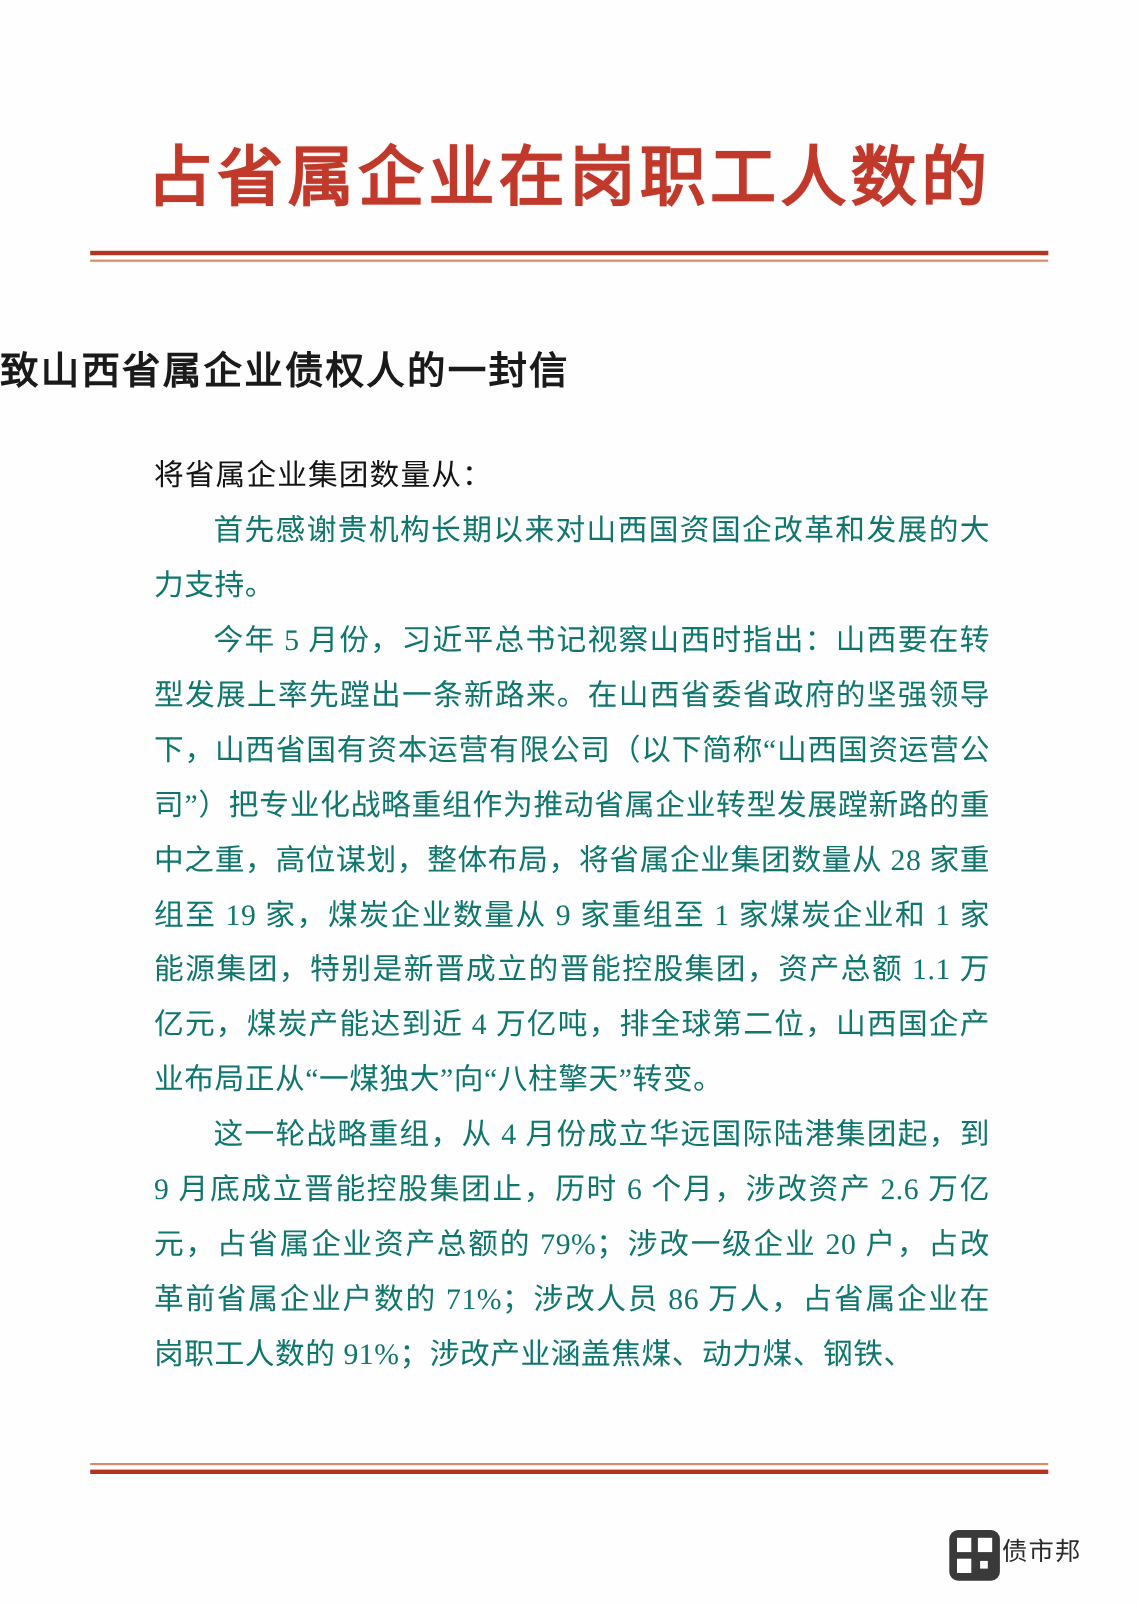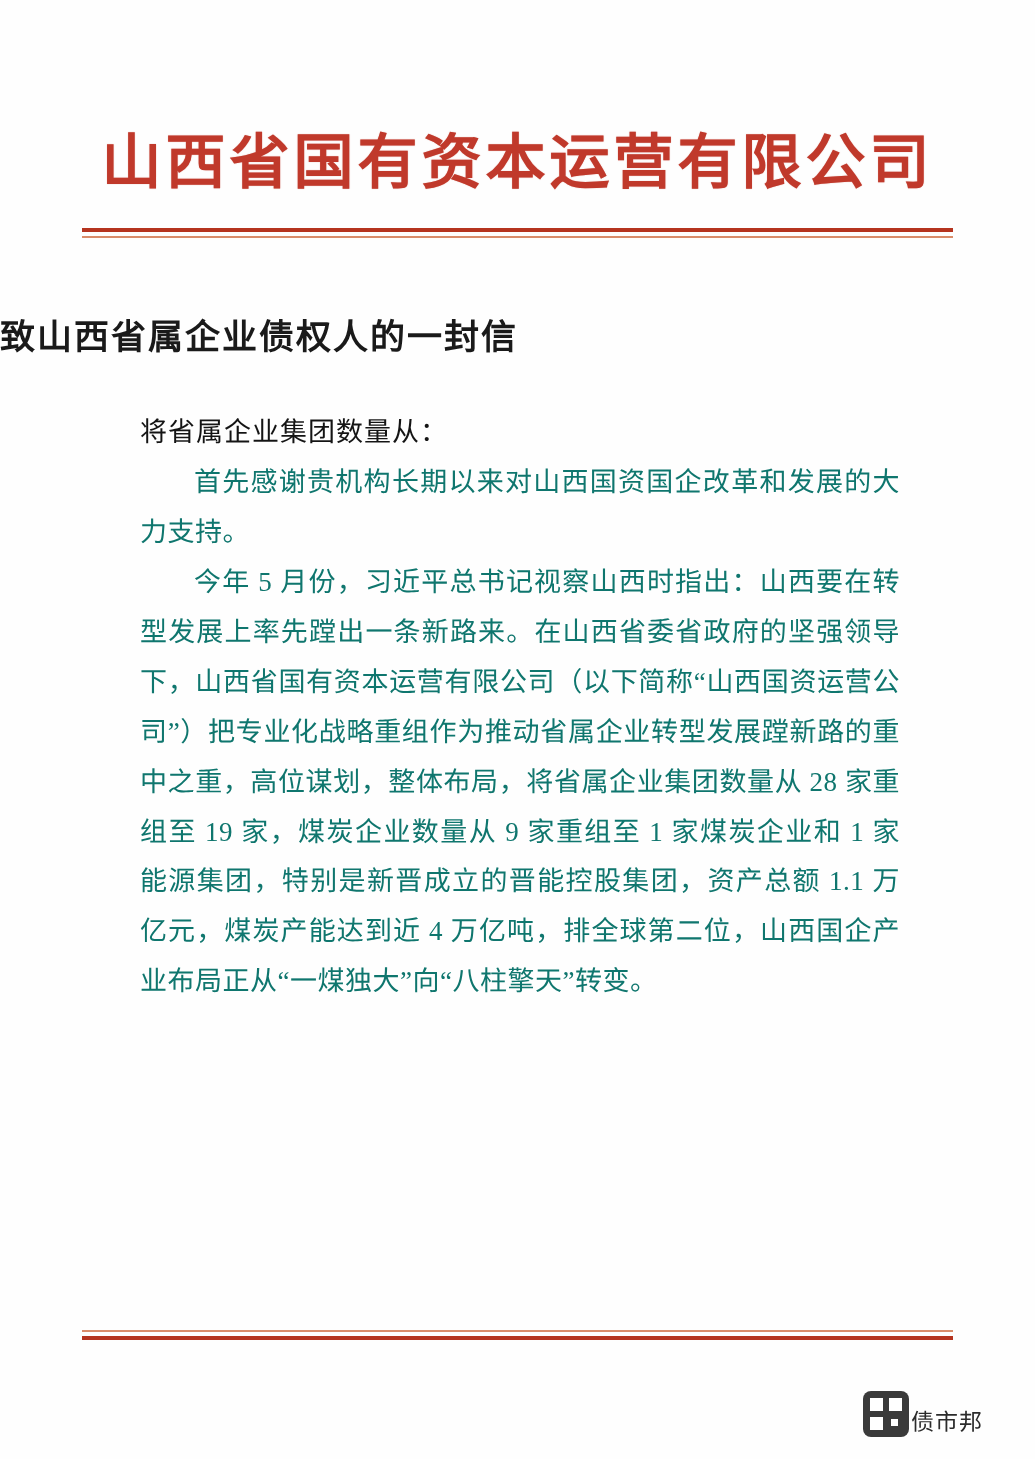--- a/index.html
+++ b/index.html
@@ -106,21 +106,21 @@
   .rule-group-bottom .rule-thick {
     margin-bottom: 0;
   }
 
   
   .footer-badge {
     position: absolute;
     right: 52px;
     bottom: 22px;
     display: flex;
-    align-items: flex-end;
+    align-items: flex-start;
     gap: 2px;
   }
   .qr-icon {
     width: 46px;
     height: 46px;
     border-radius: 8px;
     background: #3a3a3a;
     position: relative;
     flex: none;
   }
@@ -142,34 +142,35 @@
     letter-spacing: 1px;
     white-space: nowrap;
   }
 </style>
 </head>
 <body>
 
 <div class="page">
 
   <div class="letterhead">
-    <div class="letterhead-title">山西省国有资本运营有限公司</div>
+    <div class="letterhead-title">占省属企业在岗职工人数的</div>
   </div>
 
   <div class="rule-group">
     <div class="rule-thick"></div>
     <div class="rule-thin"></div>
   </div>
 
   <div class="doc-title">致山西省属企业债权人的一封信</div>
 
   <div class="body-wrap">
     <div class="salutation">将省属企业集团数量从：</div>
     <p class="para">首先感谢贵机构长期以来对山西国资国企改革和发展的大力支持。</p>
     <p class="para">今年 5 月份，习近平总书记视察山西时指出：山西要在转型发展上率先蹚出一条新路来。在山西省委省政府的坚强领导下，山西省国有资本运营有限公司（以下简称“山西国资运营公司”）把专业化战略重组作为推动省属企业转型发展蹚新路的重中之重，高位谋划，整体布局，将省属企业集团数量从 28 家重组至 19 家，煤炭企业数量从 9 家重组至 1 家煤炭企业和 1 家能源集团，特别是新晋成立的晋能控股集团，资产总额 1.1 万亿元，煤炭产能达到近 4 万亿吨，排全球第二位，山西国企产业布局正从“一煤独大”向“八柱擎天”转变。</p>
+    <p class="para">这一轮战略重组，从 4 月份成立华远国际陆港集团起，到 9 月底成立晋能控股集团止，历时 6 个月，涉改资产 2.6 万亿元，占省属企业资产总额的 79%；涉改一级企业 20 户，占改革前省属企业户数的 71%；涉改人员 86 万人，占省属企业在岗职工人数的 91%；涉改产业涵盖焦煤、动力煤、钢铁、</p>
   </div>
 
   <div class="rule-group-bottom">
     <div class="rule-thin"></div>
     <div class="rule-thick"></div>
   </div>
 
   <div class="footer-badge">
     <div class="qr-icon">
       <span class="q1"></span>

